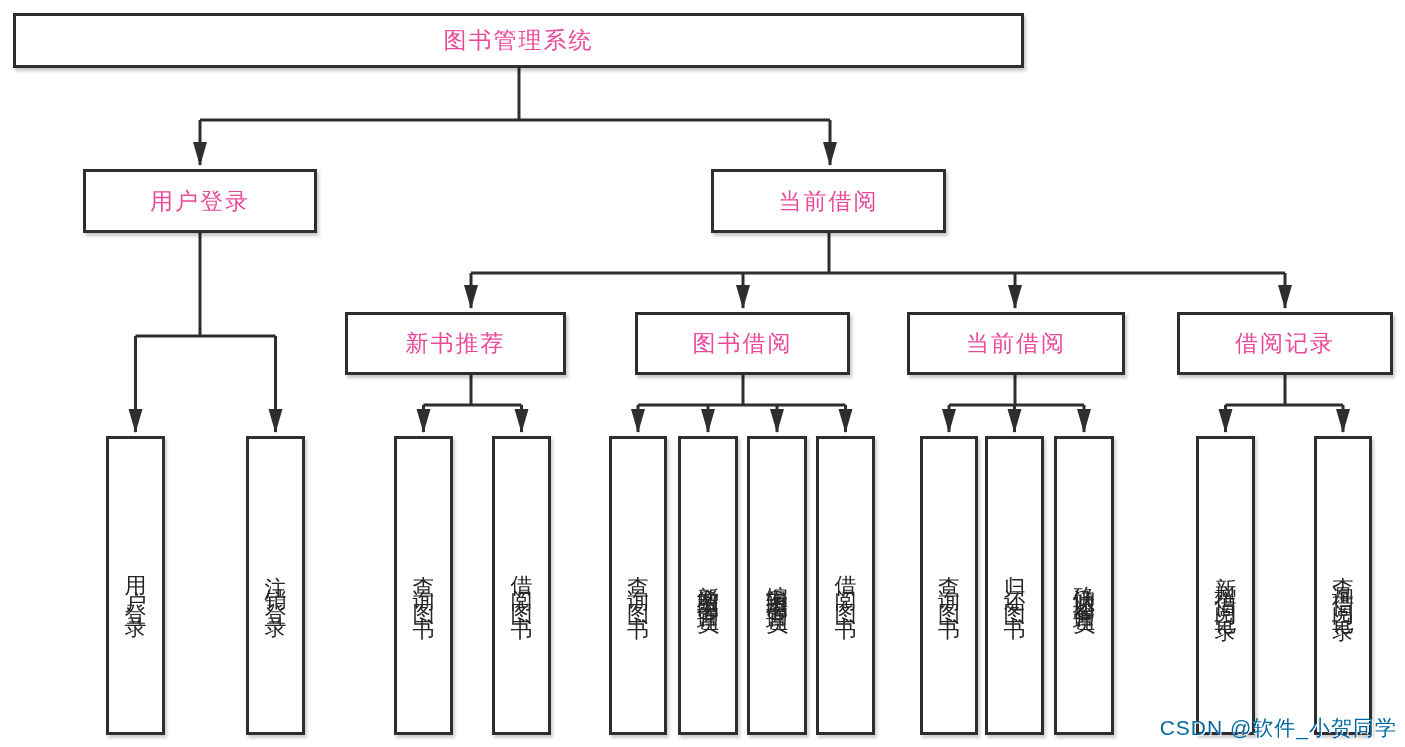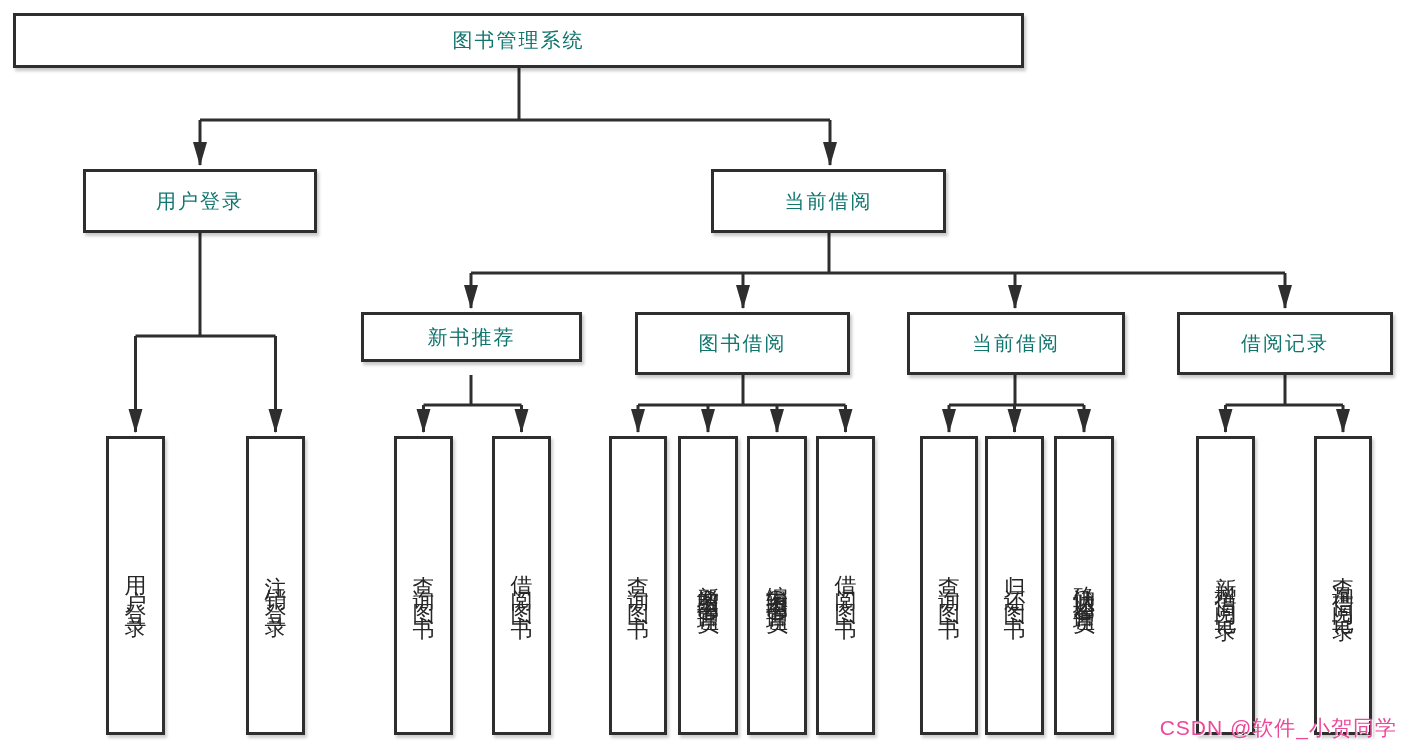--- a/index.html
+++ b/index.html
@@ -14,40 +14,40 @@
   .box{
     position:absolute;
     background:#ffffff;
     border:3px solid #2e2e2e;
     box-sizing:border-box;
     display:flex;align-items:center;justify-content:center;
     color:#262626;
     box-shadow:2px 3px 3px rgba(0,0,0,0.22);
   }
   .hlabel{
-    font-size:20px;
+    font-size:23px;
     letter-spacing:2px;
     white-space:nowrap;
-    color:#0f766e;
+    color:#ec4899;
   }
   .leaf .vlabel{
     writing-mode:vertical-rl;
     font-size:22px;
     line-height:1;
     letter-spacing:14px;
     color:#262626;
     white-space:nowrap;
   }
   .leaf .vlabel.med{letter-spacing:9px;}
   .leaf .vlabel.long{letter-spacing:4px;}
   
   .b-root{left:13px;top:13px;width:1011px;height:55px;}
   .b-user{left:83px;top:169px;width:234px;height:64px;}
   .b-mgmt{left:711px;top:169px;width:235px;height:64px;}
-  .b-rec{left:361px;top:312px;width:221px;height:50px;font-family:Liberation Mono, monospace;}
+  .b-rec{left:345px;top:312px;width:221px;height:63px;font-family:Liberation Mono, monospace;}
   .b-borrow{left:635px;top:312px;width:215px;height:63px;}
   .b-current{left:907px;top:312px;width:218px;height:63px;}
   .b-records{left:1177px;top:312px;width:216px;height:63px;}
   .leaf{top:436px;height:299px;box-shadow:2px 3px 3px rgba(0,0,0,0.20);}
   .l1{left:106px;width:59px;}
   .l2{left:246px;width:59px;}
   .l3{left:394px;width:59px;}
   .l4{left:492px;width:59px;}
   .l5{left:609px;width:58px;}
   .l6{left:678px;width:60px;}
@@ -55,21 +55,21 @@
   .l8{left:816px;width:59px;}
   .l9{left:920px;width:58px;}
   .l10{left:985px;width:59px;}
   .l11{left:1054px;width:60px;}
   .l12{left:1196px;width:59px;}
   .l13{left:1314px;width:58px;}
   #watermark{
     position:absolute;
     right:8px;bottom:5px;
     font-size:21px;
-    color:#ec4899;
+    color:#0369a1;
     text-shadow:1px 1px 0 #ffffff;
     letter-spacing:1px;
     white-space:nowrap;
   }
 </style>
 </head>
 <body>
 
 <div id="stage">
 

